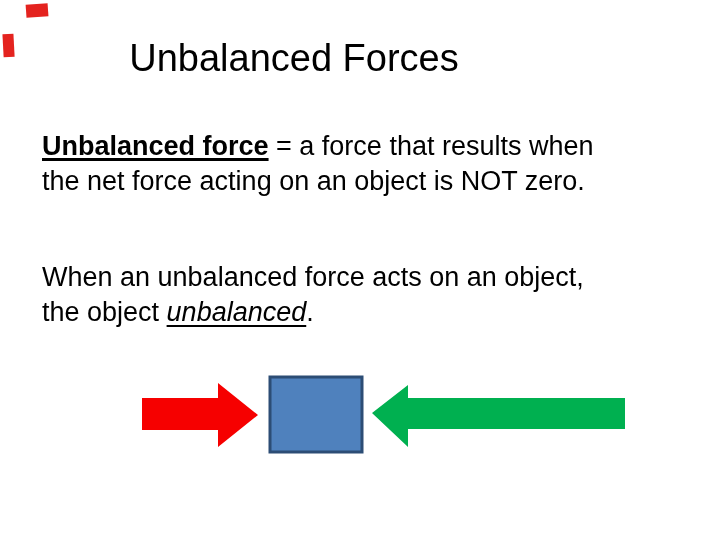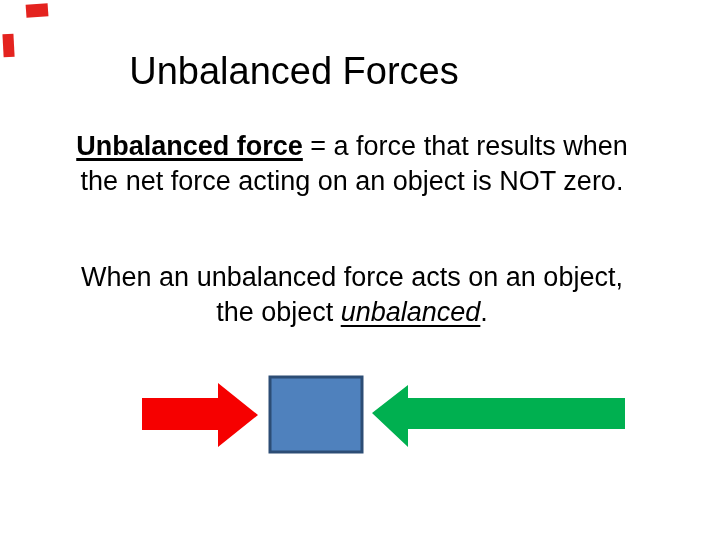--- a/index.html
+++ b/index.html
@@ -14,42 +14,42 @@
   }
 
   .corner-decor {
     position: absolute;
     left: 0;
     top: 0;
   }
 
   .slide-title {
     position: absolute;
-    top: 48px;
+    top: 35px;
     left: 0;
     width: 588px;
     text-align: center;
     font-size: 38px;
     line-height: 46px;
     font-weight: 400;
     color: #000000;
   }
 
   .body-par {
     position: absolute;
     left: 42px;
     width: 620px;
     font-size: 27px;
     line-height: 35px;
     color: #000000;
   }
   .par-definition { top: 129px; }
   .par-acceleration { top: 260px; }
 
-  .tline { display: block; white-space: pre; text-align: center; }
+  .tline { display: block; white-space: pre; }
 
   .term-bold {
     font-weight: 700;
     text-decoration: underline;
     text-decoration-thickness: 3px;
     text-underline-offset: 3px;
   }
   .term-italic {
     font-style: italic;
     text-decoration: underline;

